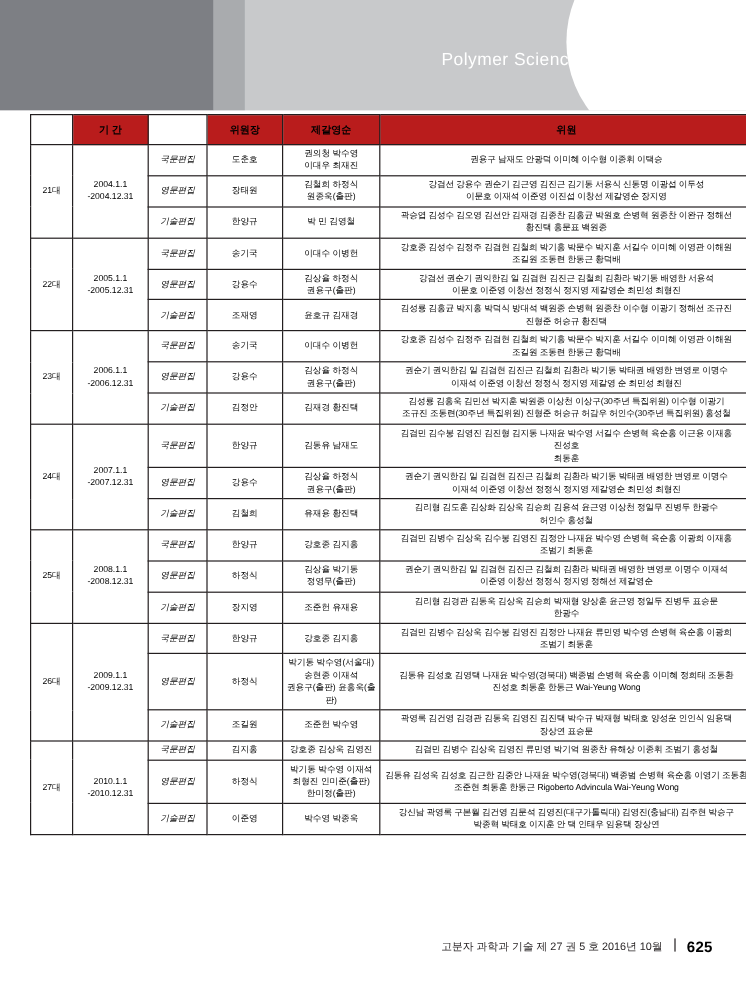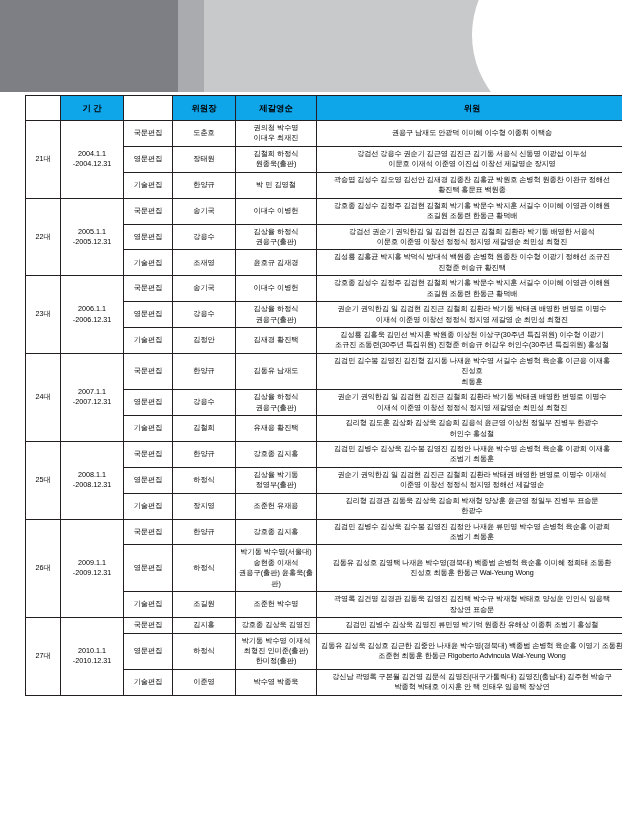--- a/index.html
+++ b/index.html
@@ -80,21 +80,21 @@
   table.main th, table.main td {
     border: 1px solid #231f20;
     font-size: 7.2px;
     line-height: 1.45;
     padding: 2px 3px;
     vertical-align: middle;
     text-align: center;
     font-family: "Liberation Sans", sans-serif;
   }
   table.main thead th {
-    background: #0ea5e9;
+    background: #b91c1c;
     font-size: 8.4px;
     font-weight: bold;
     height: 18px;
     padding: 3px 2px;
   }
   th.col-term  { width: 30px; border-left: none; background: #fff !important; border-top: none;}
   th.col-period{ width: 58px; }
   th.col-role  { width: 44px; background:#fff !important; border-top:none; border-left:none;}
   th.col-chair { width: 58px; }
   th.col-vice  { width: 76px; }
@@ -107,20 +107,21 @@
   }
   td.period {
     font-size: 7.6px;
     width: 58px;
     line-height: 1.5;
   }
   td.role {
     font-size: 7.6px;
     width: 44px;
     white-space: nowrap;
+    font-style: italic;
   }
   td.chair, td.vice {
     font-size: 7.6px;
     line-height: 1.5;
   }
   td.members {
     text-align: left;
     font-size: 7.1px;
     line-height: 1.5;
     padding-left: 5px;
@@ -159,20 +160,21 @@
 </head>
 <body>
 
 <div class="page">
 
   <div class="header-band">
     <div class="dark-block"></div>
     <div class="mid-block"></div>
     <div class="curve"></div>
   </div>
+  <div class="header-title">Polymer Science and Technology</div>
 
   <div class="table-wrap">
     <table class="main">
       <thead>
         <tr>
           <th class="col-term"></th>
           <th class="col-period">기 간</th>
           <th class="col-role"></th>
           <th class="col-chair">위원장</th>
           <th class="col-vice">제갈영순</th>
@@ -317,14 +319,19 @@
           <tr>
             <td class="role">기술편집</td>
             <td class="chair">이준영</td>
             <td class="vice">박수영 박종욱</td>
             <td class="members">강신남 곽영록 구본월 김건영 김문석 김영진(대구가톨릭대) 김영진(충남대) 김주현 박승구<br>박종혁 박태호 이지훈 안   택 인태우 임용택 장상연</td>
           </tr>
         </tbody>
     </table>
   </div>
 
+  <div class="footer">
+    <span class="journal">고분자 과학과 기술   제 27 권 5 호 2016년 10월</span>
+    <span class="sep"></span>
+    <span class="pageno">625</span>
+  </div>
 
 </div>
 
 </body></html>

